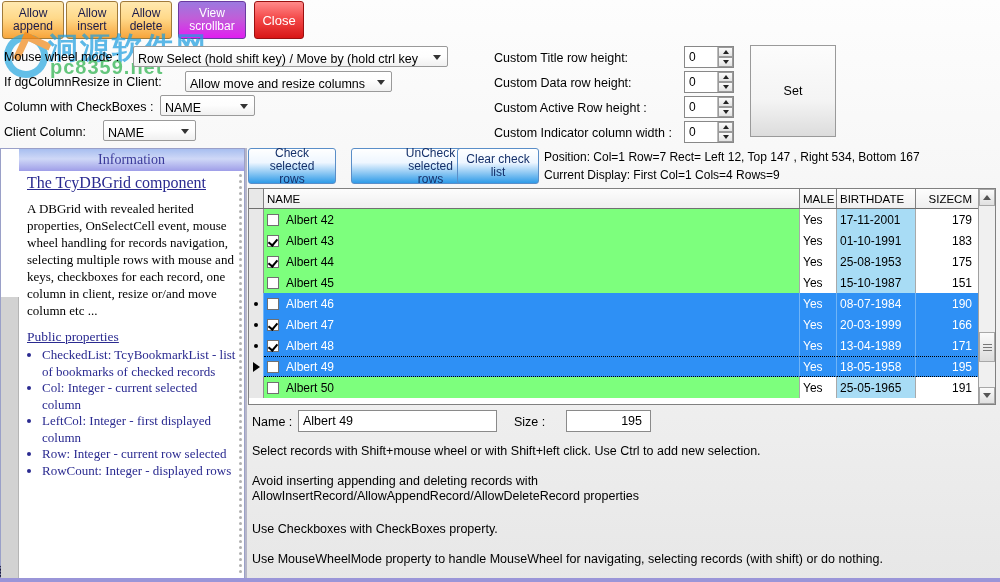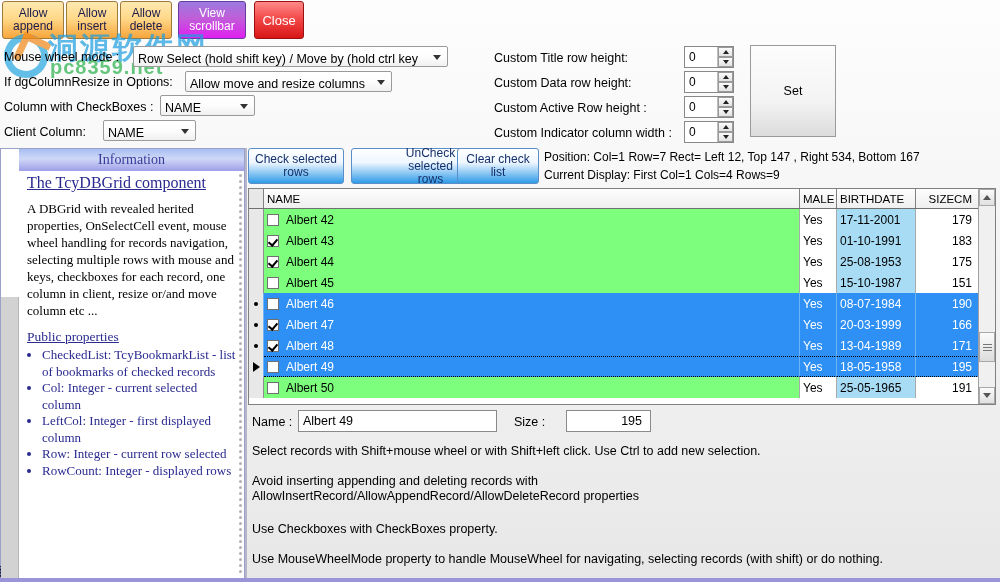--- a/index.html
+++ b/index.html
@@ -216,21 +216,21 @@
   .gridtools { position: absolute; left: 248px; top: 148px; width: 750px; height: 38px; }
   .bbtn {
     position: absolute; top: 0; height: 36px;
     background: linear-gradient(to bottom,#ffffff 0%,#eef6ff 40%,#2f9be8 100%);
     border: 1px solid #5a8ec8; border-radius: 3px;
     font-size: 12px; color: #15306a; text-align: center;
     display: flex; align-items: center; justify-content: center;
     padding: 0 3px; cursor: pointer;
     line-height: 13px; white-space: pre-line;
   }
-  #btn-check-sel  { left: 0px;   width: 96px; }
+  #btn-check-sel  { left: 0px;   width: 88px; }
   #btn-uncheck-sel{ left: 103px; width: 120px; padding-left: 42px; }
   #btn-clear-list { left: 209px; width: 82px; }
 
   .posinfo { position: absolute; left: 296px; top: 0; width: 450px; }
   .posinfo div { font-size: 12px; color: #000; line-height: 18px; white-space: nowrap; }
 
   
   .dbgrid {
     position: absolute; left: 248px; top: 188px;
     width: 748px; height: 217px;
@@ -367,21 +367,21 @@
     <div class="wm-cn">洞源软件网</div>
     <div class="wm-dom">pc8359.net</div>
   </div>
 
   <div class="flabel" style="left:4px; top:50px;">Mouse wheel mode :</div>
   <div class="combo" style="left:133px; top:46px; width:315px;">
     <span>Row Select (hold shift key) / Move by (hold ctrl key</span>
     <span class="arrow"></span>
   </div>
 
-  <div class="flabel" style="left:4px; top:75px;">If dgColumnResize in Options:</div>
+  <div class="flabel" style="left:4px; top:75px;">If dgColumnResize in Client:</div>
   <div class="combo" style="left:185px; top:71px; width:207px;">
     <span>Allow move and resize columns</span>
     <span class="arrow"></span>
   </div>
 
   <div class="flabel" style="left:4px; top:100px;">Column with CheckBoxes :</div>
   <div class="combo" style="left:160px; top:95px; width:95px;">
     <span>NAME</span>
     <span class="arrow"></span>
   </div>

